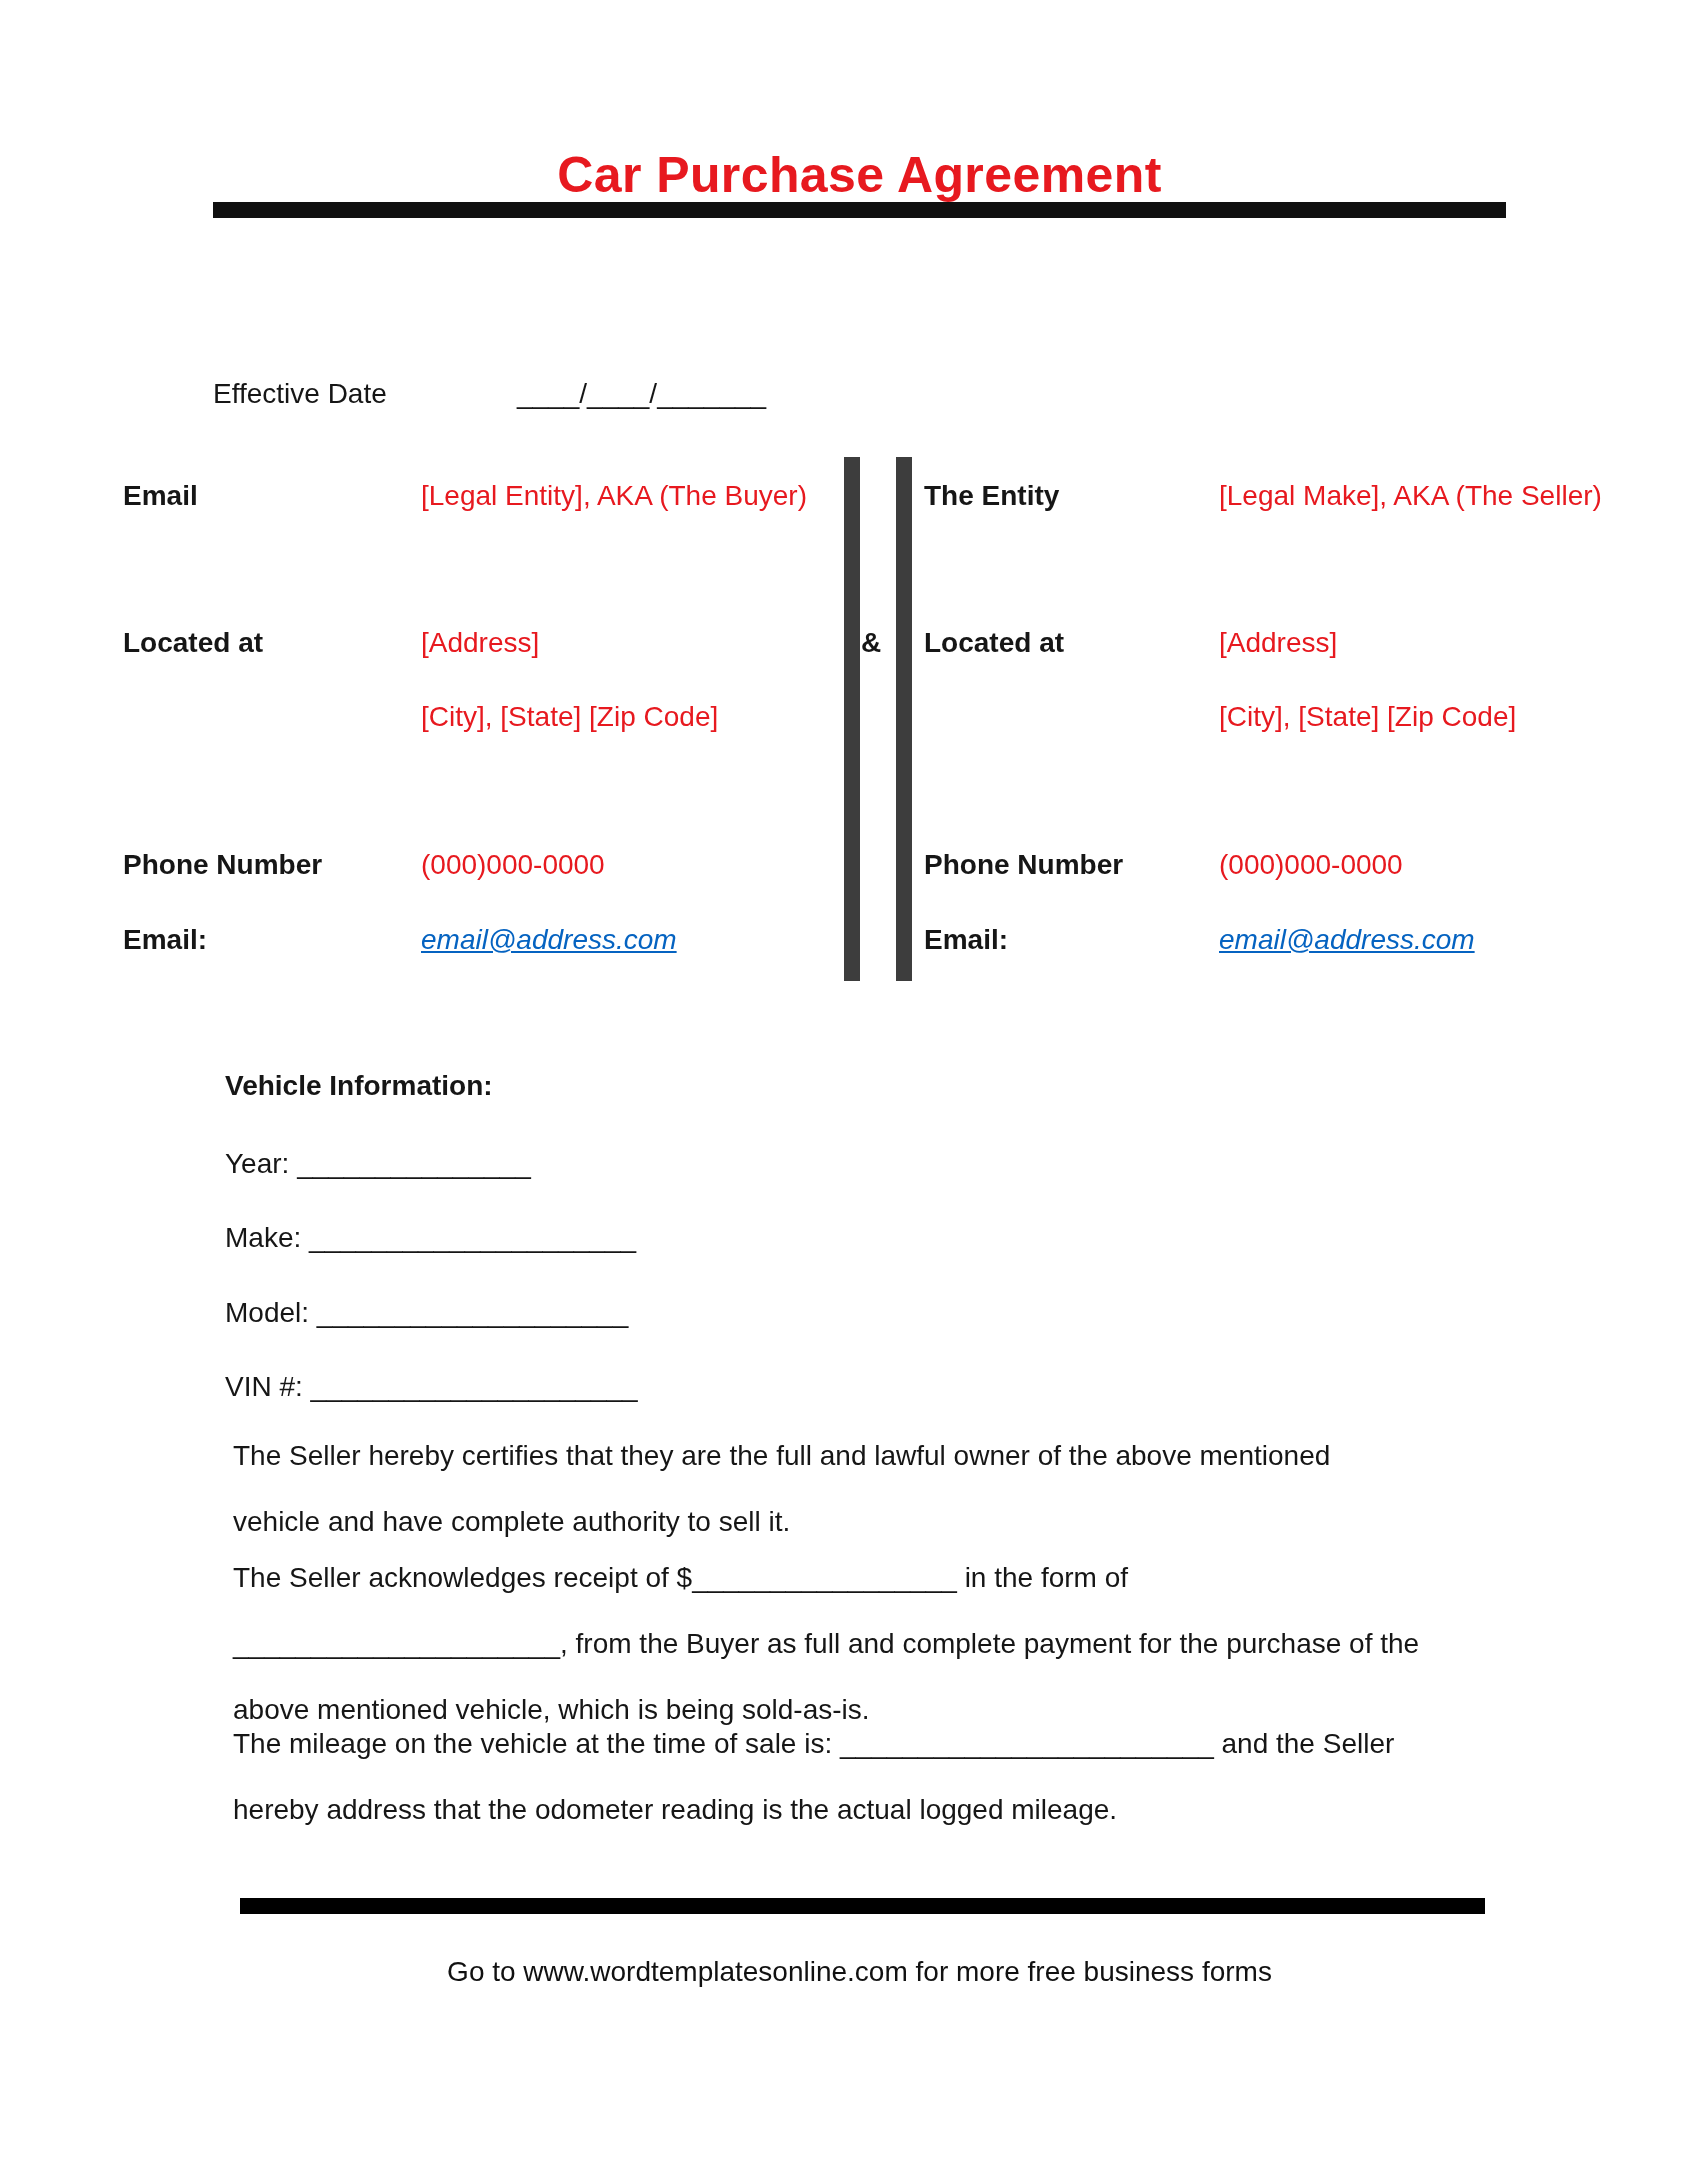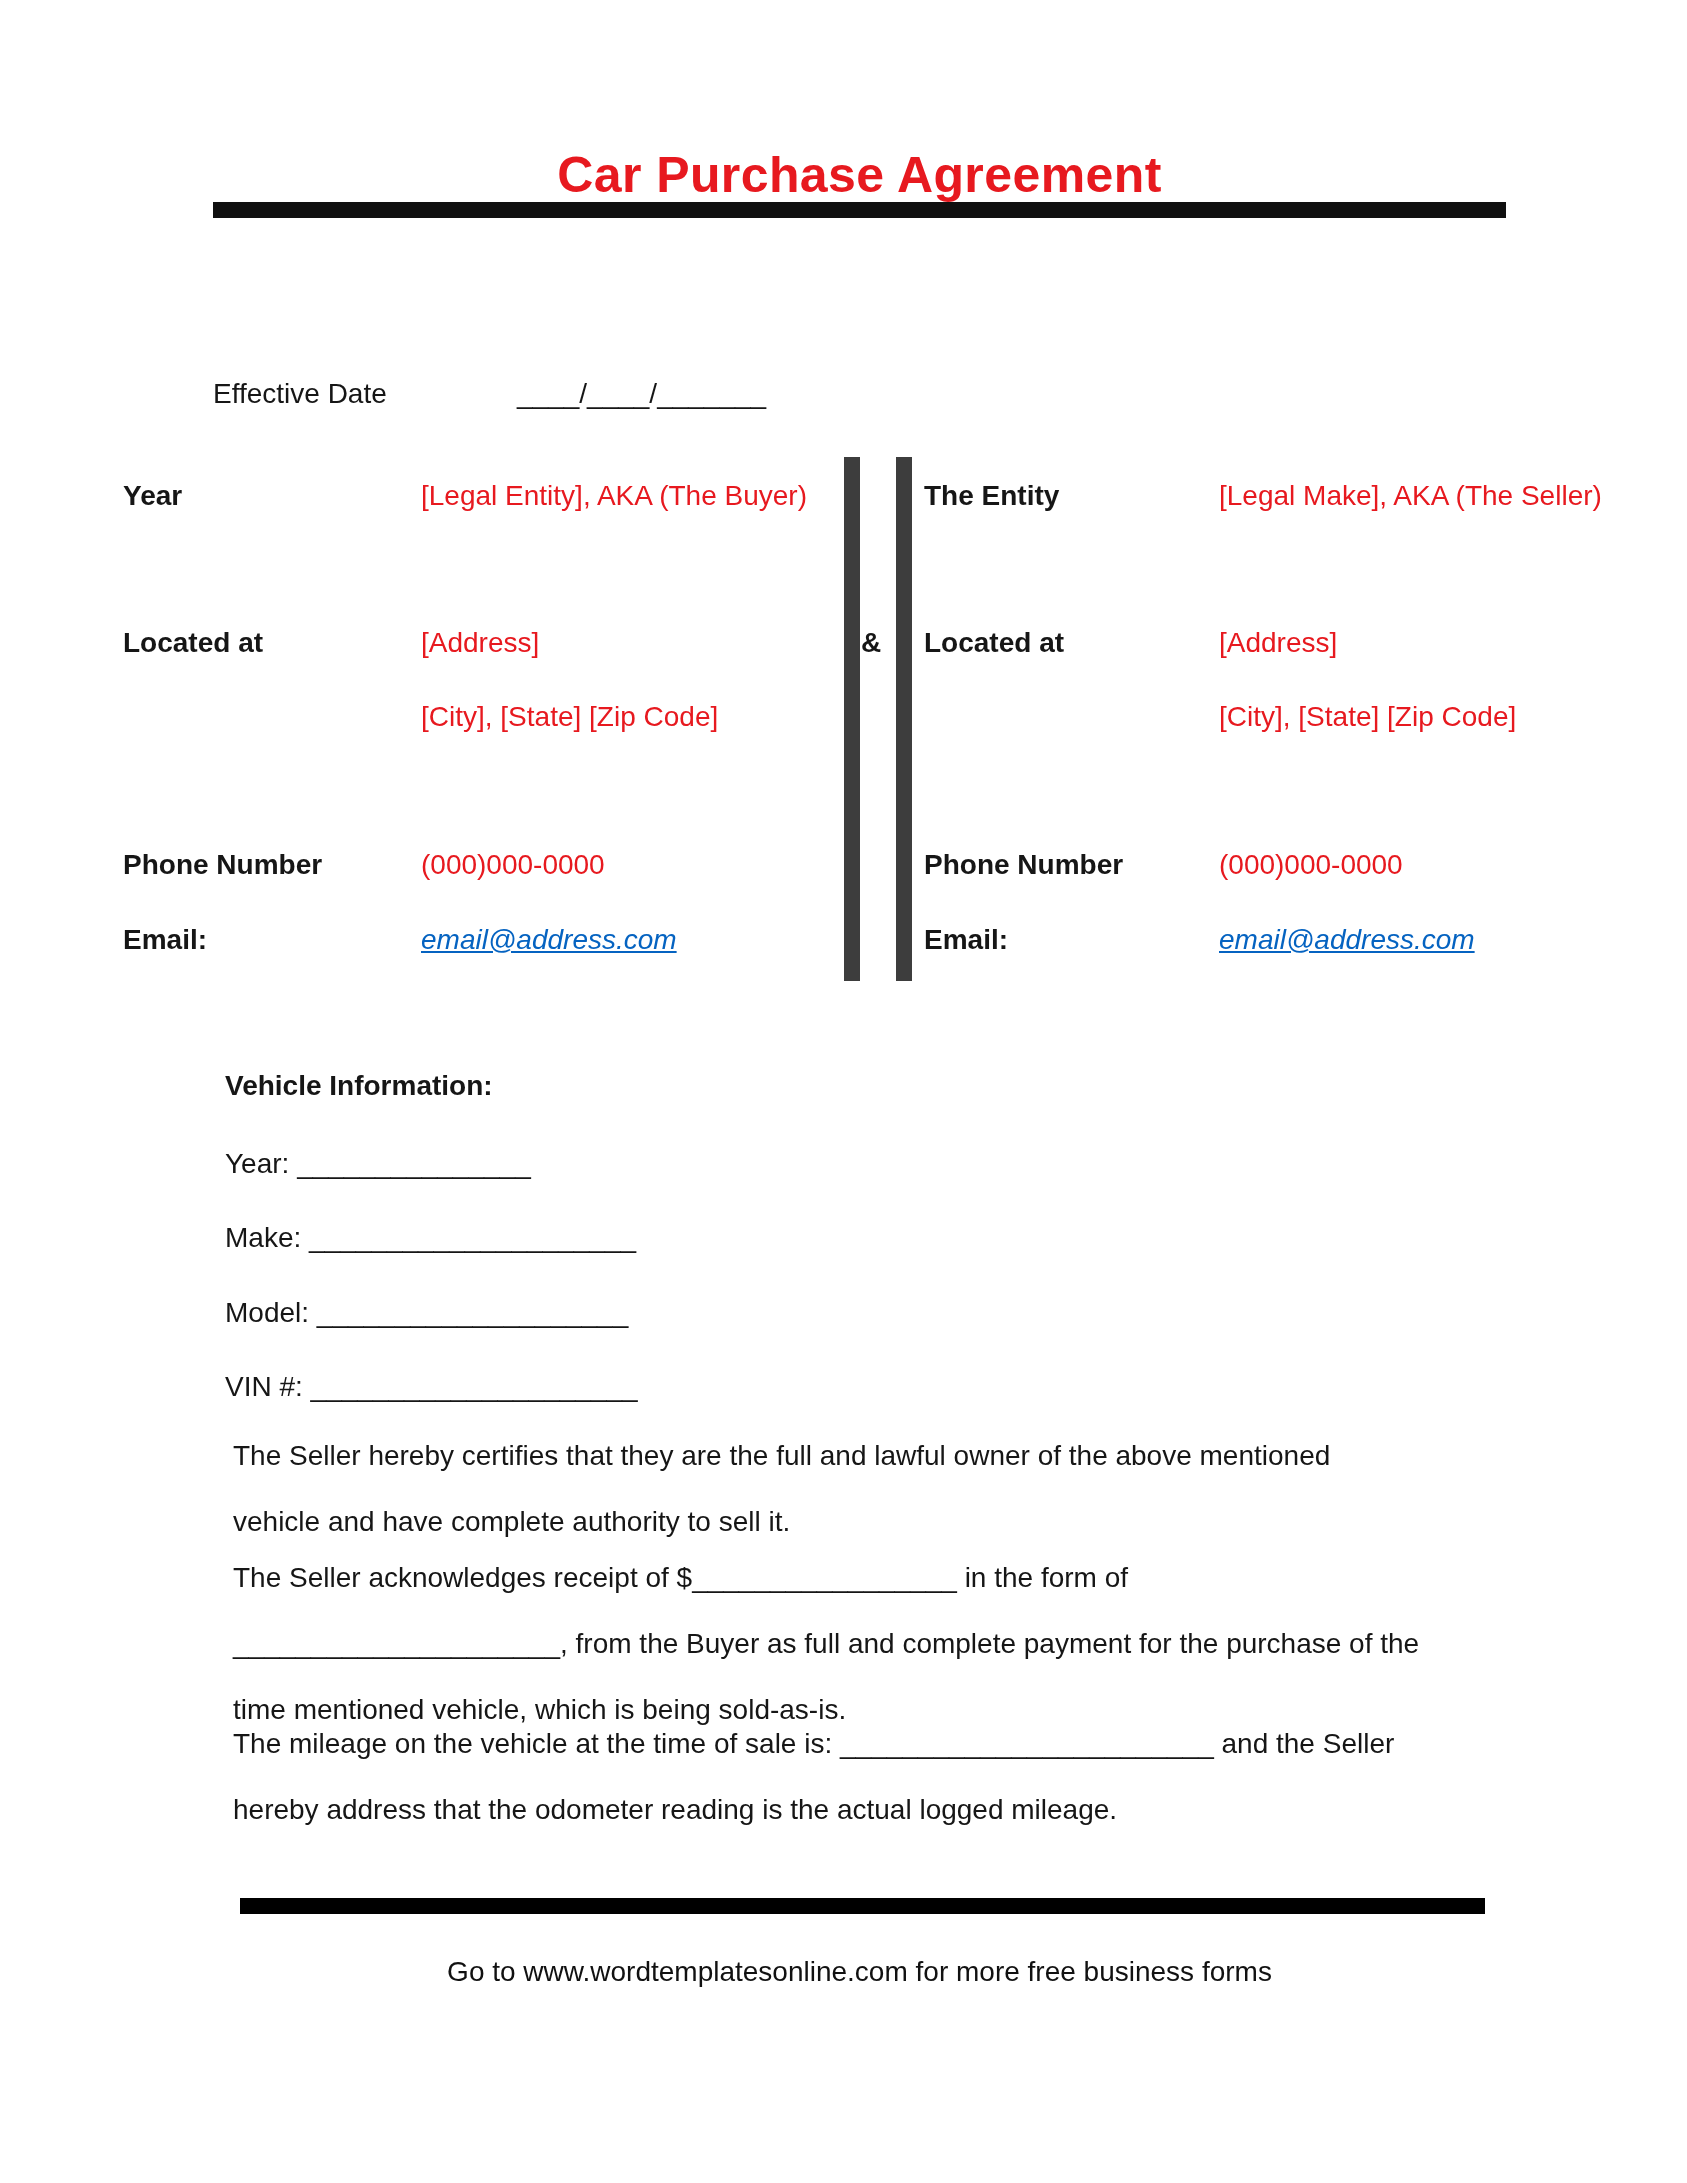--- a/index.html
+++ b/index.html
@@ -29,21 +29,21 @@
 <body>
 
 <div class="page">
 
   <div class="title">Car Purchase Agreement</div>
   <div class="title-rule"></div>
 
   <span class="abs" style="left:189px; top:354px;">Effective Date</span>
   <span class="abs" style="left:493px; top:354px;">____/____/_______</span>
 
-  <span class="abs b" style="left:99px; top:456px;">Year</span>
+  <span class="abs b" style="left:99px; top:456px;">Email</span>
   <span class="abs red" style="left:397px; top:456px;">[Legal Entity], AKA (The Buyer)</span>
 
   <span class="abs b" style="left:99px; top:603px;">Located at</span>
   <span class="abs red" style="left:397px; top:603px;">[Address]</span>
   <span class="abs red" style="left:397px; top:677px;">[City], [State] [Zip Code]</span>
 
   <span class="abs b" style="left:99px; top:825px;">Phone Number</span>
   <span class="abs red" style="left:397px; top:825px;">(000)000-0000</span>
 
   <span class="abs b" style="left:99px; top:900px;">Email:</span>
@@ -73,21 +73,21 @@
   <span class="abs" style="left:201px; top:1347px;">VIN #: _____________________</span>
 
   <div class="para" style="top:1399px;">
     <div>The Seller hereby certifies that they are the full and lawful owner of the above mentioned</div>
     <div>vehicle and have complete authority to sell it.</div>
   </div>
 
   <div class="para" style="top:1521px;">
     <div>The Seller acknowledges receipt of $_________________ in the form of</div>
     <div>_____________________, from the Buyer as full and complete payment for the purchase of the</div>
-    <div>time mentioned vehicle, which is being sold-as-is.</div>
+    <div>above mentioned vehicle, which is being sold-as-is.</div>
   </div>
 
   <div class="para" style="top:1687px;">
     <div>The mileage on the vehicle at the time of sale is: ________________________ and the Seller</div>
     <div>hereby address that the odometer reading is the actual logged mileage.</div>
   </div>
 
   <div class="footer-bar"></div>
   <div class="footer-text">Go to www.wordtemplatesonline.com for more free business forms</div>
 

